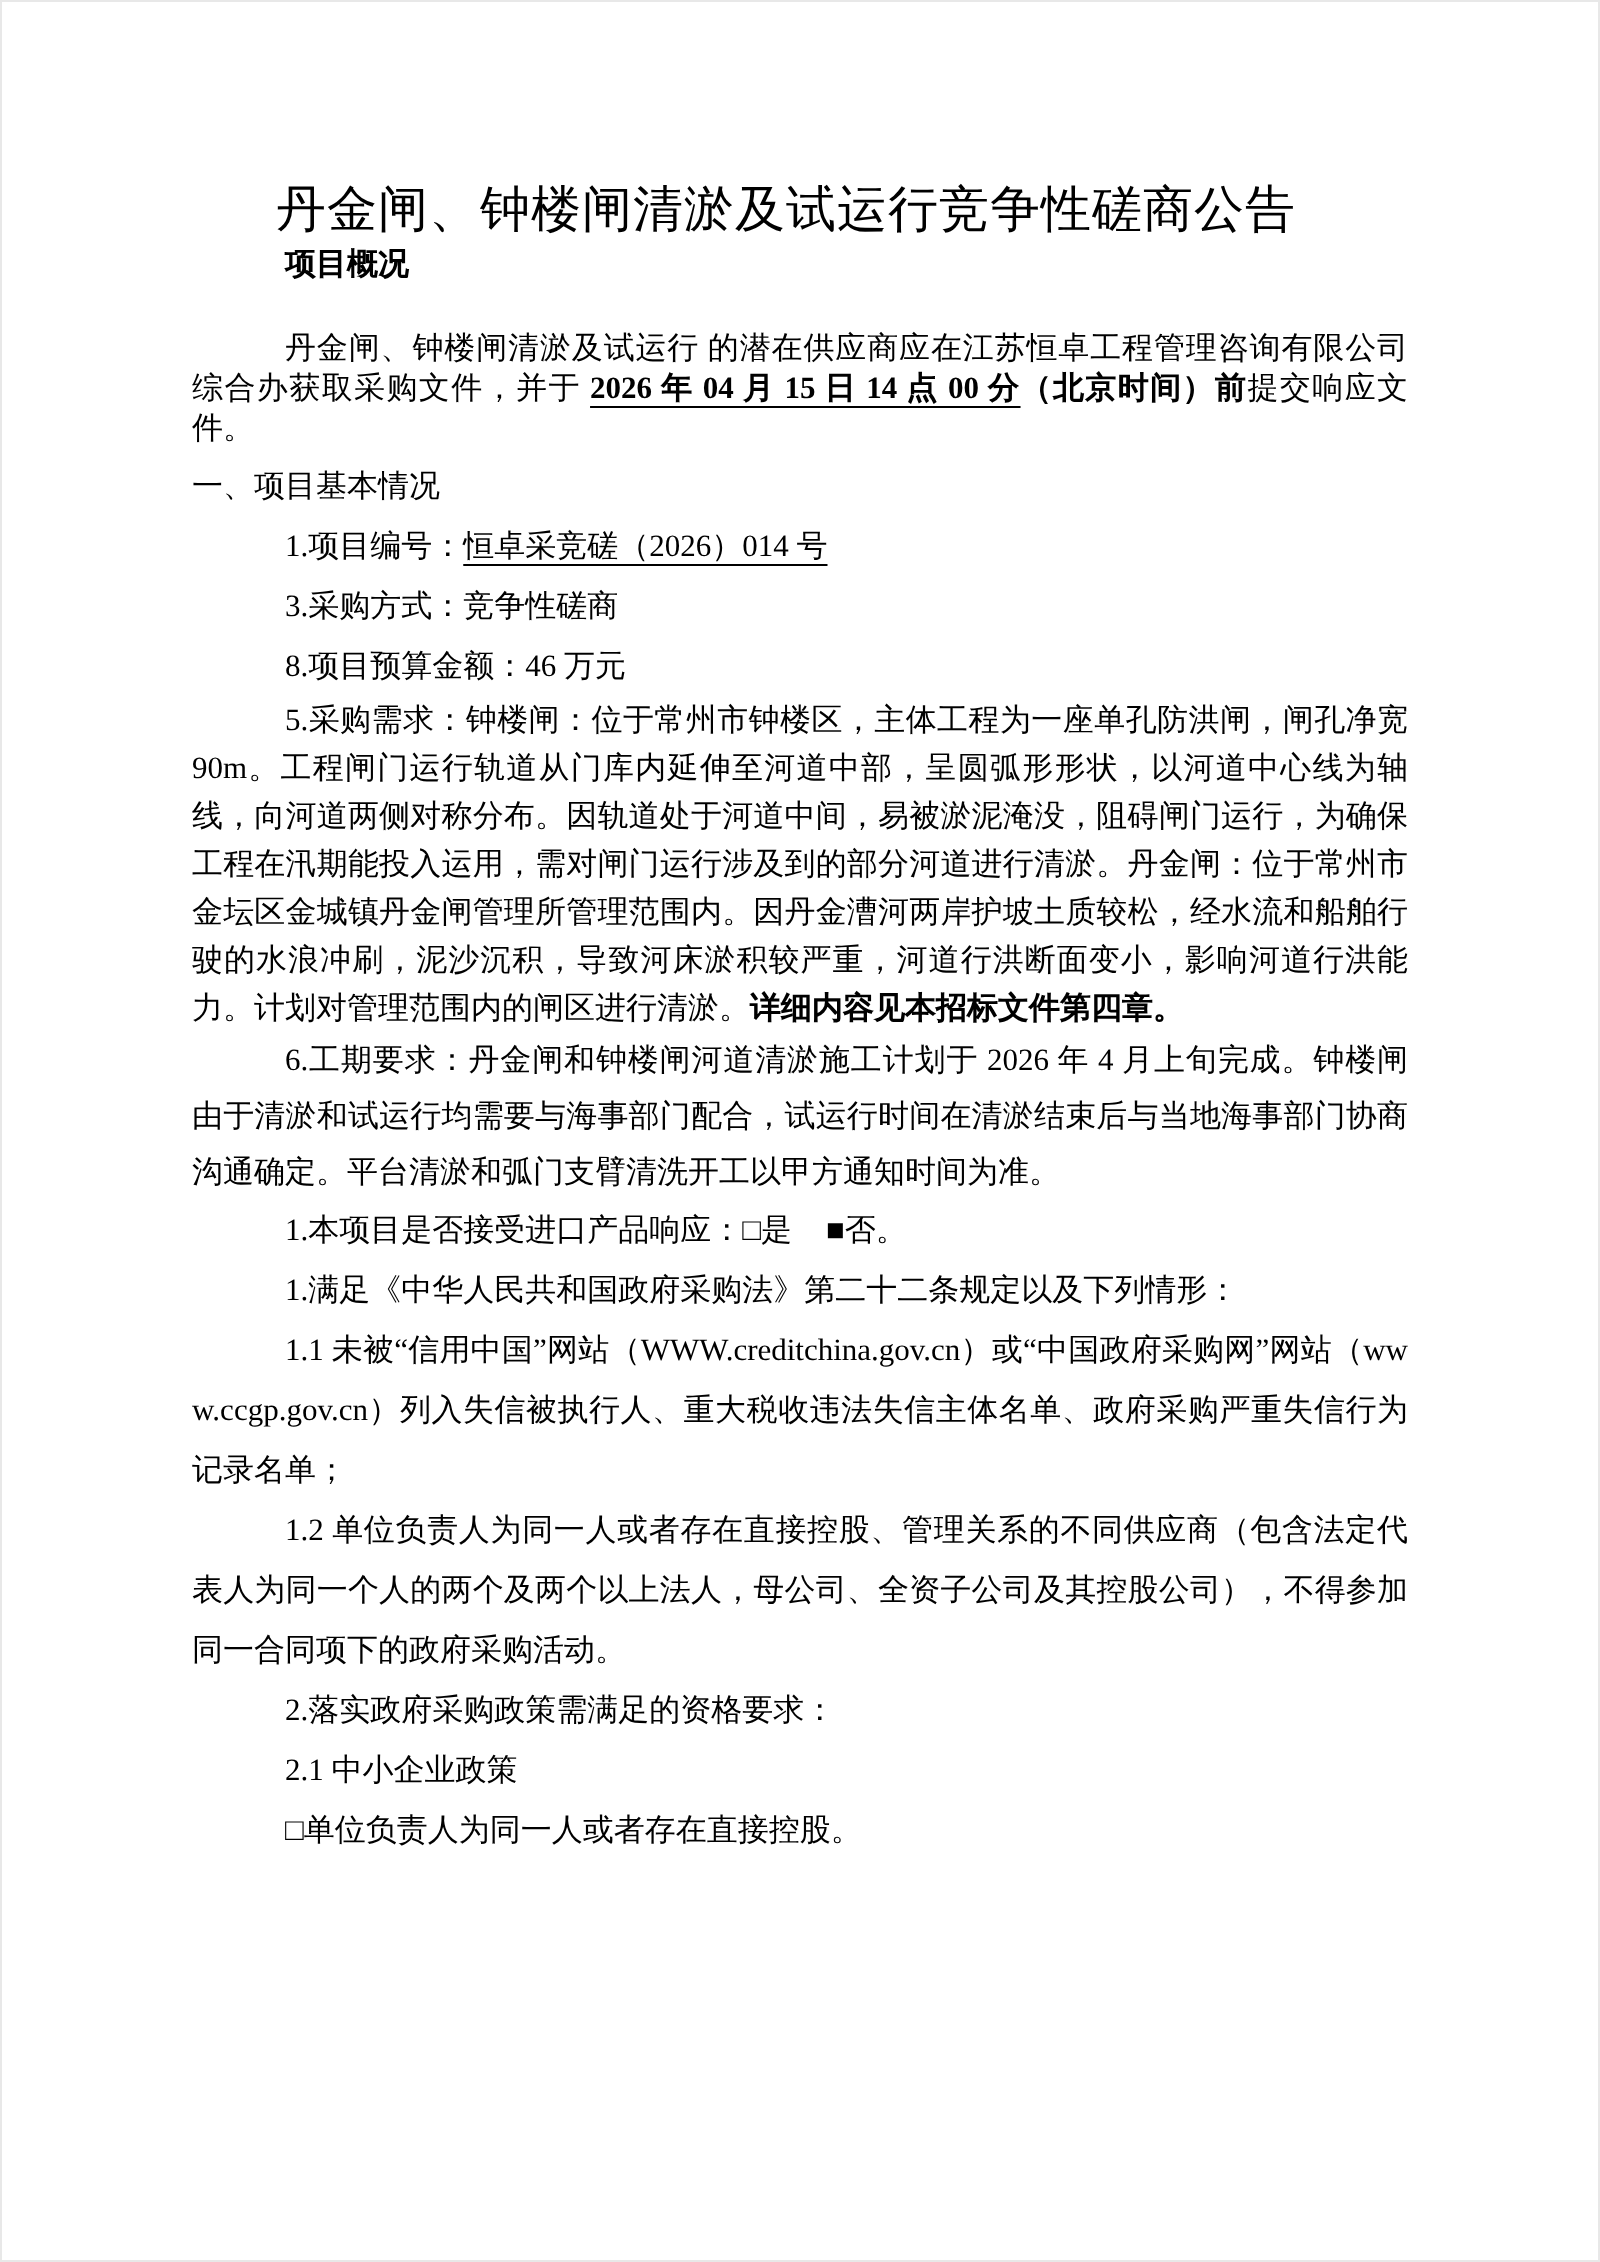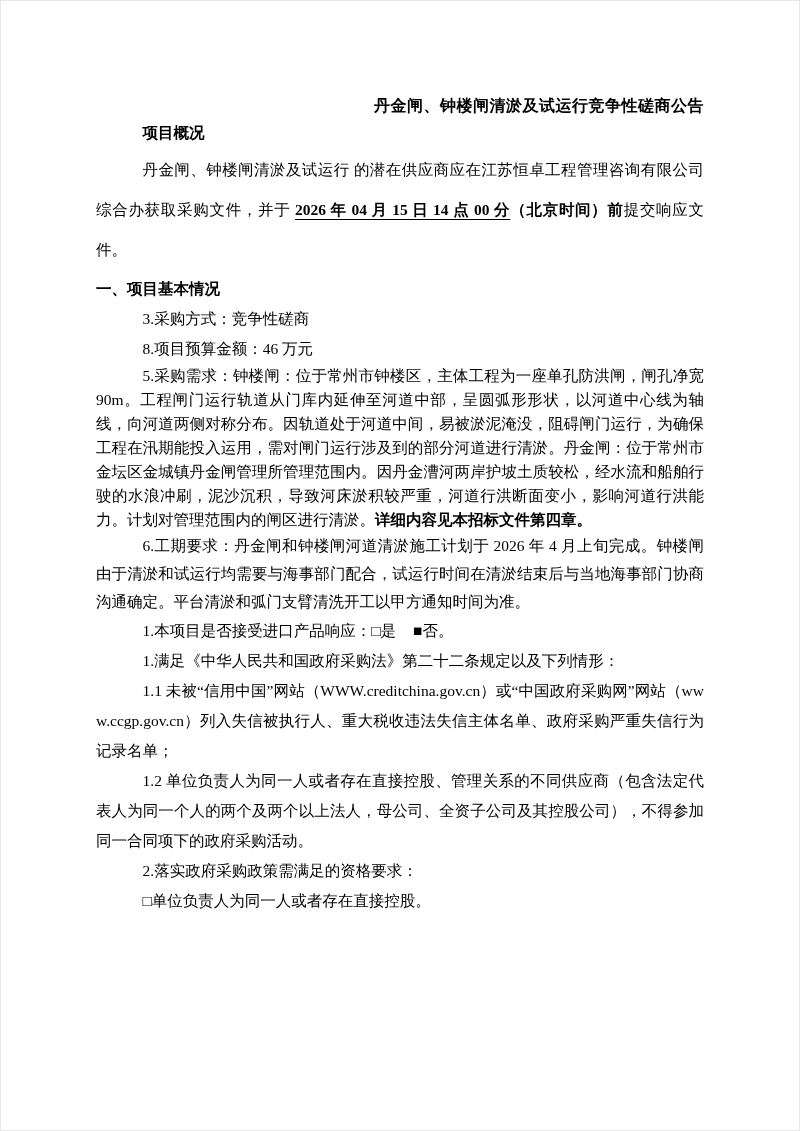--- a/index.html
+++ b/index.html
@@ -22,56 +22,57 @@
     padding: 90px 95px 0 95px;
   }
   p {
     margin: 0;
     font-size: 15.5px;
     line-height: 30px;
     text-align: justify;
     word-break: break-all;
   }
   .title {
-    font-size: 16px;
-    font-weight: bold;
+    font-size: 25px;
+    font-weight: normal;
     line-height: 30px;
-    text-align: right;
+    text-align: left;
     padding-left: 42px;
     letter-spacing: 0.5px;
     text-indent: 0;
   }
   .indent { text-indent: 3em; }
   .overview-h {
     font-weight: bold;
     line-height: 24px;
     margin-top: 0;
   }
-  .intro { line-height: 40px; margin-top: 5px; }
-  .sec-h { font-weight: bold; margin-top: 4px; }
+  .intro { line-height: 20px; margin-top: 20px; }
+  .sec-h { font-weight: normal; margin-top: 4px; }
   .p5 { line-height: 24px; }
   .p6 { line-height: 28px; }
   .b { font-weight: bold; }
   .u { text-decoration: underline; text-underline-offset: 4px; }
   .no-opt { margin-left: 1.1em; }
 </style>
 </head>
 <body>
 
 <div class="doc">
   <div class="content">
 
     <p class="title">丹金闸、钟楼闸清淤及试运行竞争性磋商公告</p>
 
     <p class="overview-h indent">项目概况</p>
 
     <p class="intro indent"><span>丹金闸、钟楼闸清淤及试运行 的潜在供应商应在江苏恒卓工程管理咨询有限公司综合办获取采购文件，并于 </span><span class="b u">2026 年 04 月 15 日 14 点 00 分</span><span class="b">（北京时间）前</span><span>提交响应文件。</span></p>
 
     <p class="sec-h">一、项目基本情况</p>
 
+    <p class="indent"><span>1.项目编号：</span><span class="u">恒卓采竞磋（2026）014 号</span></p>
 
 
     <p class="indent">3.采购方式：竞争性磋商</p>
 
     <p class="indent">8.项目预算金额：46 万元</p>
 
     <p class="indent p5"><span>5.采购需求：钟楼闸：位于常州市钟楼区，主体工程为一座单孔防洪闸，闸孔净宽 90m。工程闸门运行轨道从门库内延伸至河道中部，呈圆弧形形状，以河道中心线为轴线，向河道两侧对称分布。因轨道处于河道中间，易被淤泥淹没，阻碍闸门运行，为确保工程在汛期能投入运用，需对闸门运行涉及到的部分河道进行清淤。丹金闸：位于常州市金坛区金城镇丹金闸管理所管理范围内。因丹金漕河两岸护坡土质较松，经水流和船舶行驶的水浪冲刷，泥沙沉积，导致河床淤积较严重，河道行洪断面变小，影响河道行洪能力。计划对管理范围内的闸区进行清淤。</span><span class="b">详细内容见本招标文件第四章。</span></p>
 
     <p class="indent p6">6.工期要求：丹金闸和钟楼闸河道清淤施工计划于 2026 年 4 月上旬完成。钟楼闸由于清淤和试运行均需要与海事部门配合，试运行时间在清淤结束后与当地海事部门协商沟通确定。平台清淤和弧门支臂清洗开工以甲方通知时间为准。</p>
 
@@ -80,17 +81,18 @@
 
 
     <p class="indent">1.满足《中华人民共和国政府采购法》第二十二条规定以及下列情形：</p>
 
     <p class="indent">1.1 未被“信用中国”网站（WWW.creditchina.gov.cn）或“中国政府采购网”网站（www.ccgp.gov.cn）列入失信被执行人、重大税收违法失信主体名单、政府采购严重失信行为记录名单；</p>
 
     <p class="indent">1.2 单位负责人为同一人或者存在直接控股、管理关系的不同供应商（包含法定代表人为同一个人的两个及两个以上法人，母公司、全资子公司及其控股公司），不得参加同一合同项下的政府采购活动。</p>
 
     <p class="indent">2.落实政府采购政策需满足的资格要求：</p>
 
+    <p class="indent">2.1 中小企业政策</p>
 
     <p class="indent">□单位负责人为同一人或者存在直接控股。</p>
 
   </div>
 </div>
 
 </body></html>

